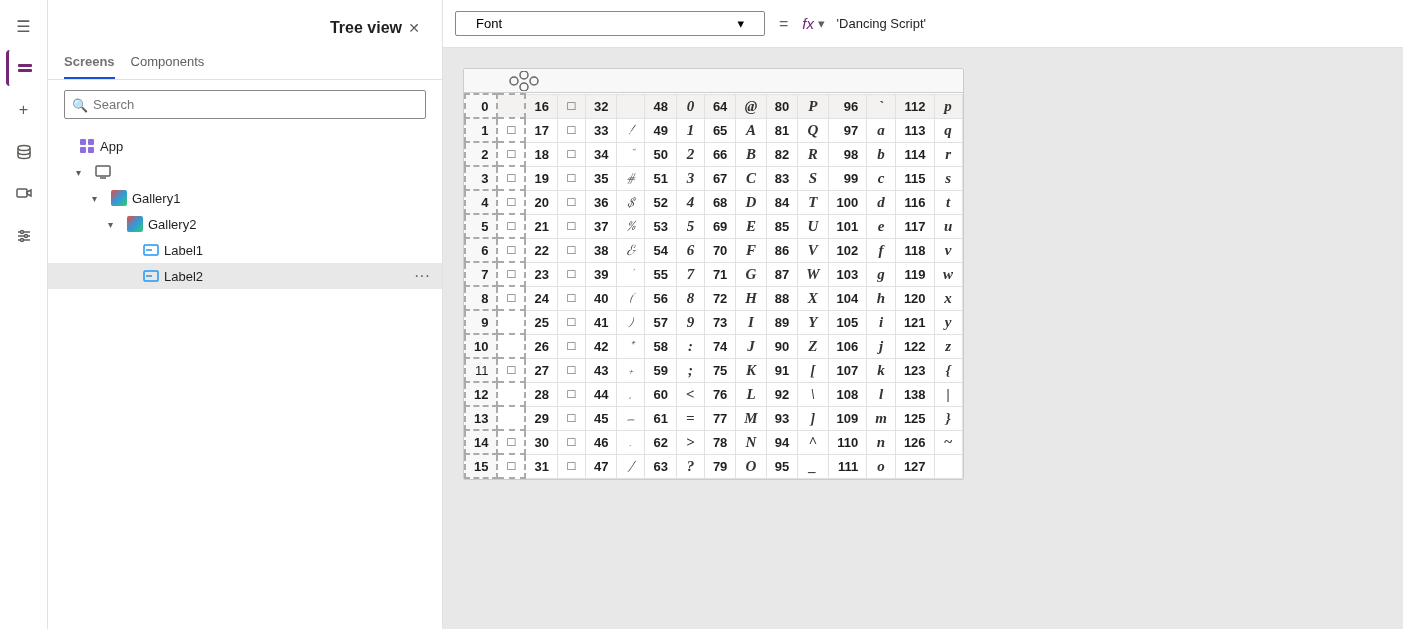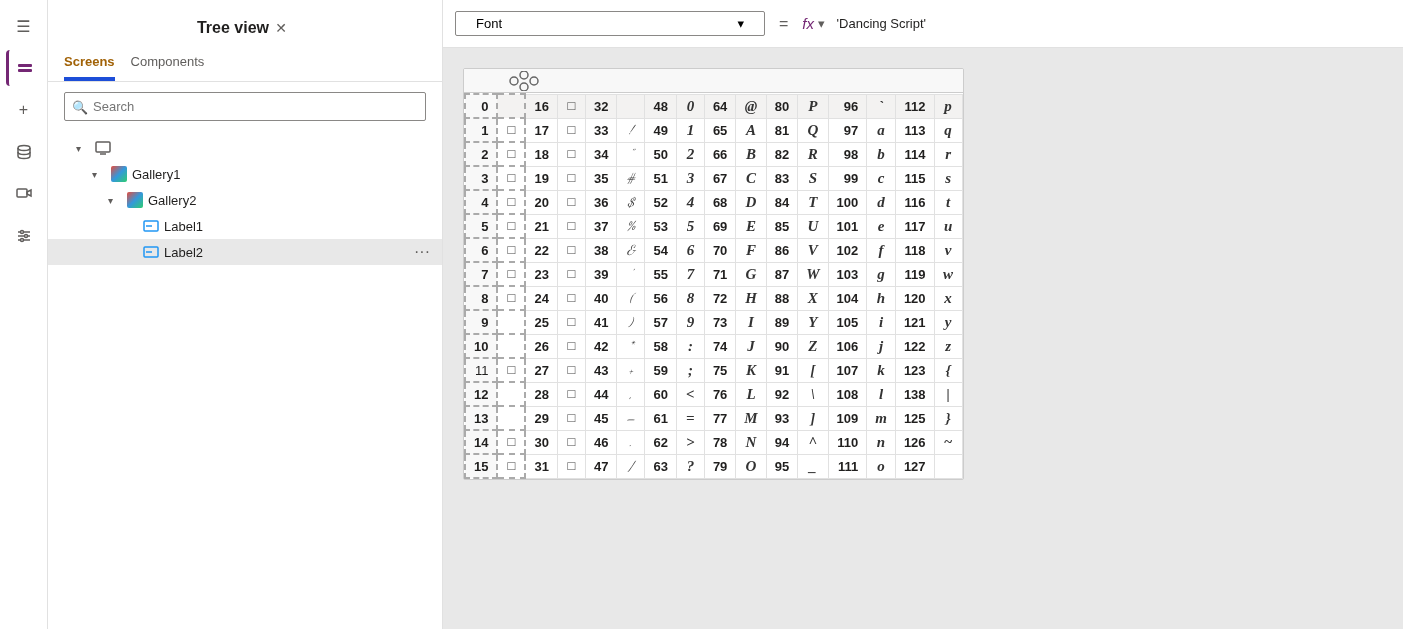--- a/index.html
+++ b/index.html
@@ -30,21 +30,21 @@
       width: 395px;
       background: #fff;
       border-right: 1px solid #e1e1e1;
       display: flex;
       flex-direction: column;
       flex-shrink: 0;
     }
     .tree-header {
       display: flex;
       align-items: center;
-      justify-content: center;
+      justify-content: flex-end;
       padding: 16px 16px 8px 16px;
     }
     .tree-title {
       font-size: 16px;
       font-weight: 600;
       color: #201f1e;
     }
     .close-btn {
       cursor: pointer;
       color: #605e5c;
@@ -61,23 +61,23 @@
       gap: 16px;
     }
     .tree-tab {
       padding: 6px 0 8px;
       font-size: 13px;
       cursor: pointer;
       color: #605e5c;
       border-bottom: 2px solid transparent;
     }
     .tree-tab.active {
-      color: #a16207;
+      color: #737373;
       font-weight: 600;
-      border-bottom: 4px solid #1d4ed8;
+      border-bottom: 2px solid #1d4ed8;
     }
 
     .search-box {
       margin: 10px 16px;
       position: relative;
     }
     .search-box input {
       width: 100%;
       padding: 6px 8px 6px 28px;
       border: 1px solid #8a8886;
@@ -256,20 +256,32 @@
   <div class="tree-tabs">
     <div class="tree-tab active">Screens</div>
     <div class="tree-tab">Components</div>
   </div>
   <div class="search-box">
     <span class="search-icon-inner">🔍</span>
     <input type="text" placeholder="Search" style="">
   </div>
   <div class="tree-items">
 
+    <div class="tree-item">
+      <span class="chevron"></span>
+      <span class="item-icon">
+        <svg width="16" height="16" viewBox="0 0 16 16">
+          <rect x="1" y="1" width="6" height="6" rx="1" fill="#8c6ee0"></rect>
+          <rect x="9" y="1" width="6" height="6" rx="1" fill="#8c6ee0"></rect>
+          <rect x="1" y="9" width="6" height="6" rx="1" fill="#8c6ee0"></rect>
+          <rect x="9" y="9" width="6" height="6" rx="1" fill="#8c6ee0"></rect>
+        </svg>
+      </span>
+      <span class="item-label">App</span>
+    </div>
 
     <div class="tree-item indent-1">
       <span class="chevron">▾</span>
       <span class="item-icon">
         <svg width="16" height="16" viewBox="0 0 16 16" fill="none">
           <rect x="1" y="2" width="14" height="10" rx="1" stroke="#605e5c" stroke-width="1.5"></rect>
           <line x1="5" y1="14" x2="11" y2="14" stroke="#605e5c" stroke-width="1.5"></line>
         </svg>
       </span>
     </div>

